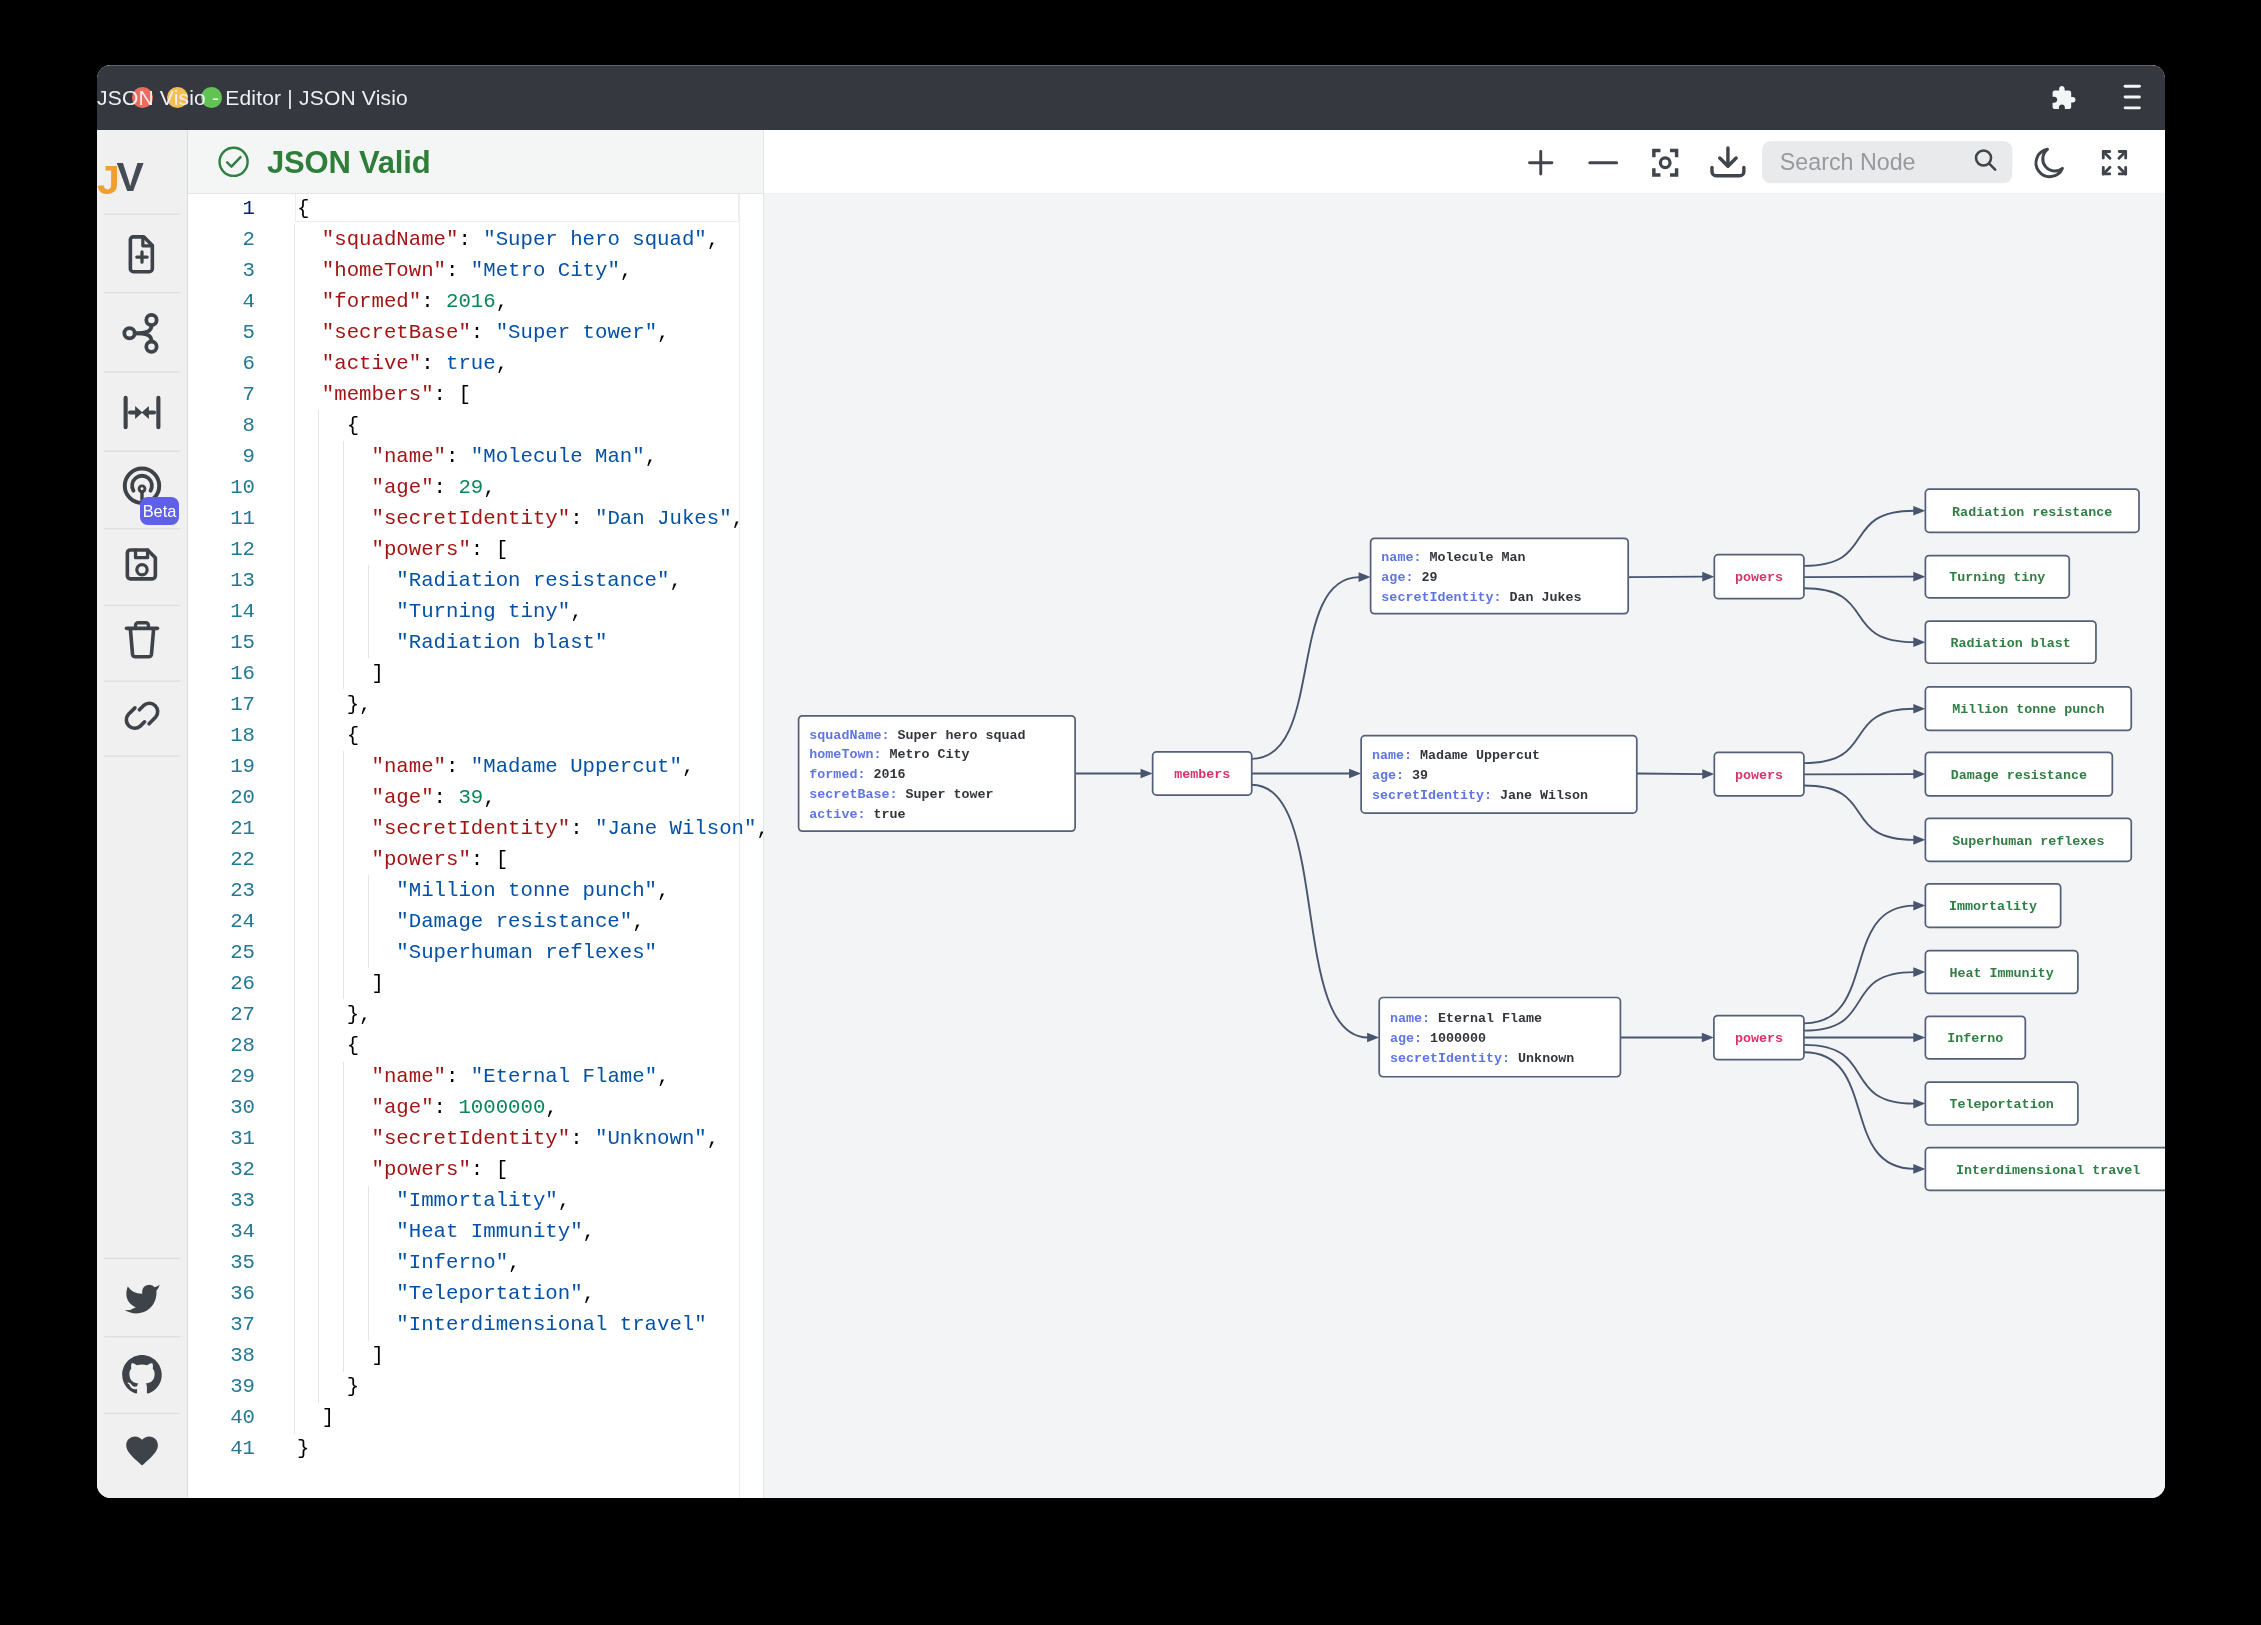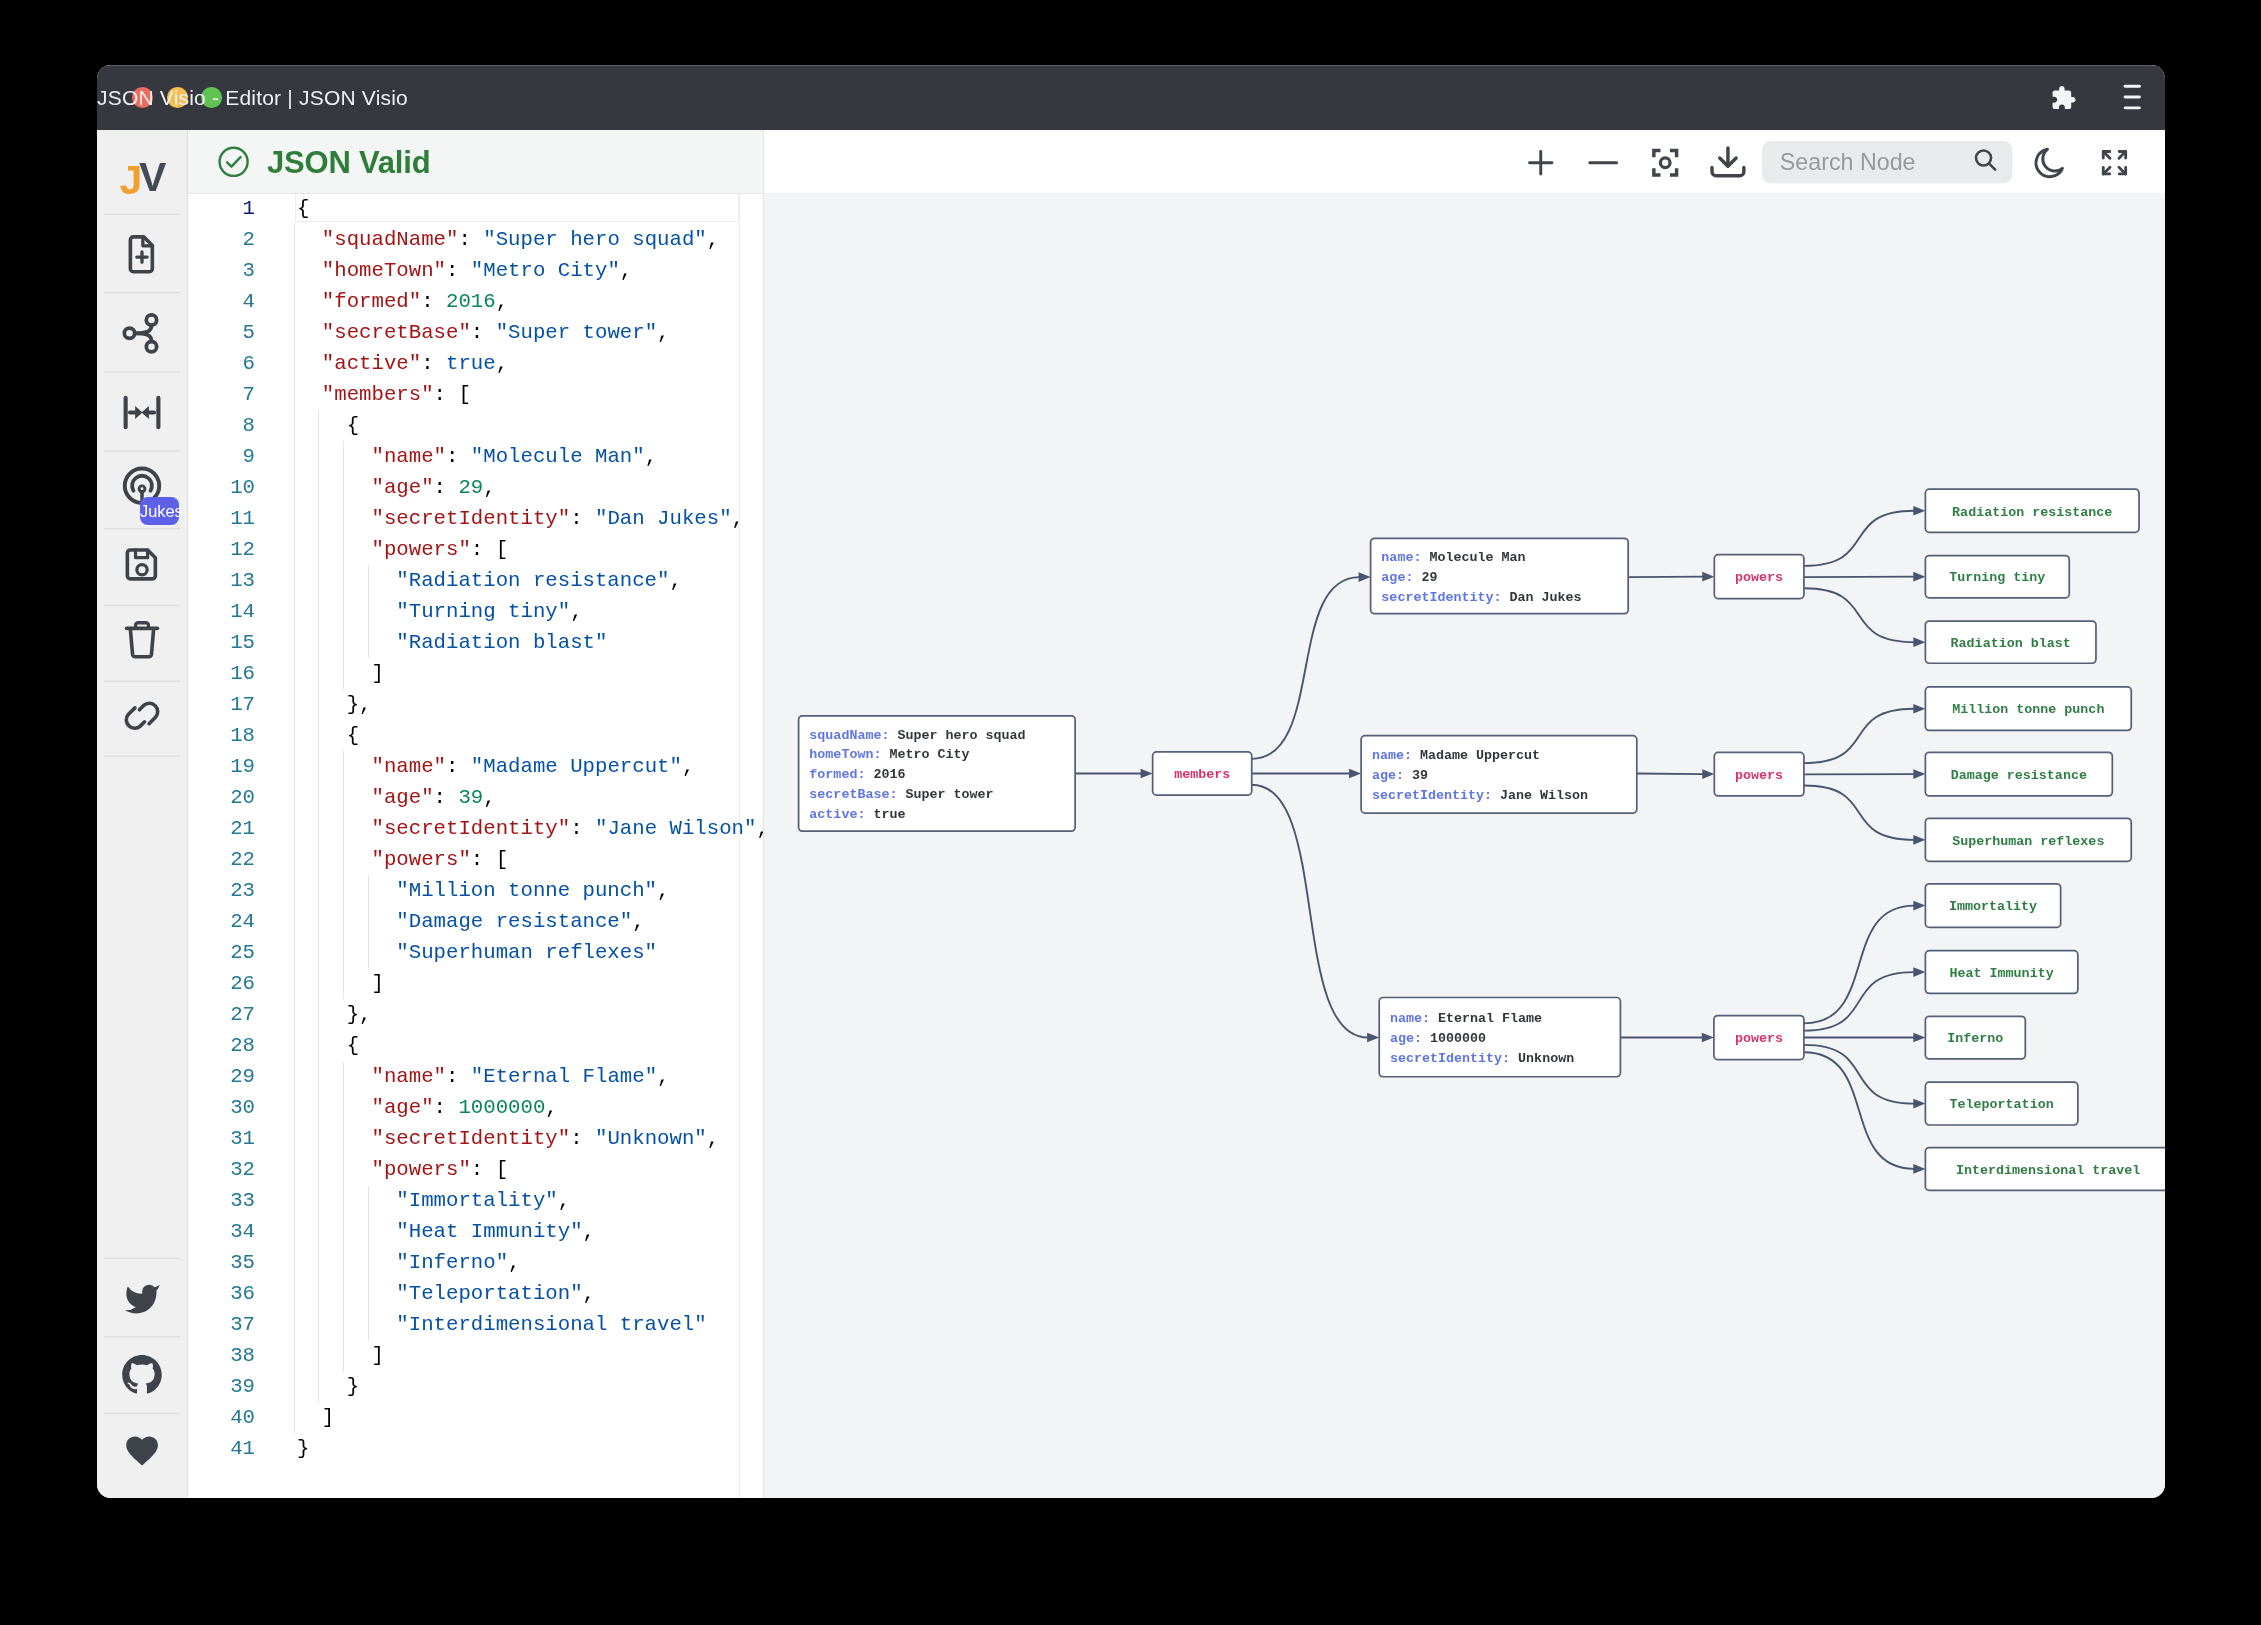--- a/index.html
+++ b/index.html
@@ -1,21 +1,21 @@
 <!DOCTYPE html>
 <html style="font-size:13.8px"><head><meta charset="utf-8"><style>
 *{margin:0;padding:0;box-sizing:border-box}
 html,body{width:2261px;height:1625px;background:#000;overflow:hidden}
 body{font-family:"Liberation Sans",sans-serif;position:relative}
 .win{position:absolute;left:97px;top:65px;width:2068px;height:1433px;border-radius:13.8px;overflow:hidden;background:#FFF}
 .tbar{position:absolute;left:0;top:0;width:100%;height:65px;background:linear-gradient(#5F626A 0,#5F626A 1.3px,#35383F 1.3px)}
 .tl{position:absolute;top:22.4px;width:20.7px;height:20.7px;border-radius:50%}
 .title{position:absolute;left:0;top:0;width:100%;height:65px;line-height:66px;text-align:left;color:#EFF0F1;font-size:21px;font-weight:500;letter-spacing:0.2px}
 .sbar{position:absolute;left:0;top:65px;width:91px;height:1368px;background:#F0F0F1;border-right:1.7px solid #DBDBDC}
-.jv{position:absolute;left:0;top:24px;width:90px;text-align:center;font-size:41px;font-weight:700;letter-spacing:-1.7px}
+.jv{position:absolute;left:0;top:24px;width:90px;font-size:41px;font-weight:700;letter-spacing:-1.7px}
 .beta{position:absolute;left:43px;top:367px;width:39px;height:28.4px;background:#5E60E7;border-radius:7.8px;color:#fff;font-size:16.4px;font-weight:500;text-align:center;line-height:28.4px}
 .ed{position:absolute;left:91px;top:65px;width:576px;height:1368px;background:#FFF;border-right:1.7px solid #E3E3E4;overflow:hidden}
 .edhead{position:absolute;left:0;top:0;width:100%;height:64px;background:#F4F5F5;border-bottom:1.7px solid #E5E5E6}
 .edhead .txt{position:absolute;left:79px;top:0;height:62px;line-height:65px;font-size:31px;font-weight:600;color:#2E7D39;letter-spacing:-0.2px}
 pre{font-family:"Liberation Mono",monospace;font-size:20.7px;line-height:31px;position:absolute;top:63px;white-space:pre}
 .nums{left:0;width:67px;text-align:right;color:#237893}
 .code{left:109px;color:#000}
 .curline{position:absolute;left:107px;top:61px;width:444px;height:31px;border:1.7px solid #EEEEEE}
 .ruler{position:absolute;left:551px;top:63px;width:0.9px;height:1306px;background:#ECECEC}
 .cv{position:absolute;left:667px;top:65px;width:1401px;height:1368px;background:#F2F4F6}
@@ -70,21 +70,21 @@
 <circle cx="52" cy="510.5" r="6" stroke="#3E434A" stroke-width="3.8" fill="none"></circle>
 <path d="M34 578.5 H70" stroke="#3E434A" stroke-width="4.2" fill="none" stroke-linecap="round" stroke-linejoin="round"></path>
 <path d="M44.5 578 v-3 a3 3 0 0 1 3 -3 h9 a3 3 0 0 1 3 3 v3" stroke="#3E434A" stroke-width="3.8" fill="none" stroke-linecap="round" stroke-linejoin="round"></path>
 <path d="M38.5 579 l2.5 29.5 a3.5 3.5 0 0 0 3.5 3 h15 a3.5 3.5 0 0 0 3.5 -3 l2.5 -29.5" stroke="#3E434A" stroke-width="4.2" fill="none" stroke-linecap="round" stroke-linejoin="round"></path>
 <path d="M49 673 l5 -5 a9.7 9.7 0 0 1 13.7 13.7 l-7.5 7.5" stroke="#3E434A" stroke-width="4.2" fill="none" stroke-linecap="round" stroke-linejoin="round"></path>
 <path d="M55 687 l-5 5 a9.7 9.7 0 0 1 -13.7 -13.7 l7.5 -7.5" stroke="#3E434A" stroke-width="4.2" fill="none" stroke-linecap="round" stroke-linejoin="round"></path>
 <path d="M23 3a10.9 10.9 0 0 1-3.14 1.53 4.48 4.48 0 0 0-7.86 3v1A10.66 10.66 0 0 1 3 4s-4 9 5 13a11.64 11.64 0 0 1-7 2c9 5 20 0 20-11.5a4.5 4.5 0 0 0-.08-.83A7.72 7.72 0 0 0 23 3z" fill="#3E434A" transform="translate(30,1335) scale(1.85)"></path>
 <path d="M8 0C3.58 0 0 3.58 0 8c0 3.54 2.29 6.53 5.47 7.59.4.07.55-.17.55-.38 0-.19-.01-.82-.01-1.49-2.01.37-2.53-.49-2.69-.94-.09-.23-.48-.94-.82-1.13-.28-.15-.68-.52-.01-.53.63-.01 1.08.58 1.23.82.72 1.21 1.87.87 2.33.66.07-.52.28-.87.51-1.07-1.78-.2-3.64-.89-3.64-3.95 0-.87.31-1.59.82-2.15-.08-.2-.36-1.02.08-2.12 0 0 .67-.21 2.2.82.64-.18 1.32-.27 2-.27s1.36.09 2 .27c1.53-1.04 2.2-.82 2.2-.82.44 1.1.16 1.92.08 2.12.51.56.82 1.27.82 2.15 0 3.07-1.87 3.75-3.65 3.95.29.25.54.73.54 1.48 0 1.07-.01 1.93-.01 2.2 0 .21.15.46.55.38A8.01 8.01 0 0 0 16 8c0-4.42-3.58-8-8-8z" fill="#3E434A" transform="translate(29,1422) scale(2.87)"></path>
 <path d="M12 21.35l-1.45-1.32C5.4 15.36 2 12.28 2 8.5 2 5.42 4.42 3 7.5 3c1.74 0 3.41.81 4.5 2.09C13.09 3.81 14.76 3 16.5 3 19.58 3 22 5.42 22 8.5c0 3.78-3.4 6.86-8.55 11.54L12 21.35z" fill="#3E434A" transform="translate(30,1511) scale(1.84)"></path>
       </svg>
-    <div class="beta">Jukes</div>
+    <div class="beta">Beta</div>
   </div>
   <div class="ed">
     <div class="curline"></div>
     <div class="ruler"></div>
     <div style="position:absolute;left:106px;top:94px;width:1.3px;height:1210px;background:#E4E4E4"></div>
 <div style="position:absolute;left:130px;top:280px;width:1.3px;height:993px;background:#E4E4E4"></div>
 <div style="position:absolute;left:155px;top:311px;width:1.3px;height:248px;background:#E4E4E4"></div>
 <div style="position:absolute;left:155px;top:621px;width:1.3px;height:248px;background:#E4E4E4"></div>
 <div style="position:absolute;left:155px;top:932px;width:1.3px;height:310px;background:#E4E4E4"></div>
 <div style="position:absolute;left:180px;top:435px;width:1.3px;height:93px;background:#E4E4E4"></div>

